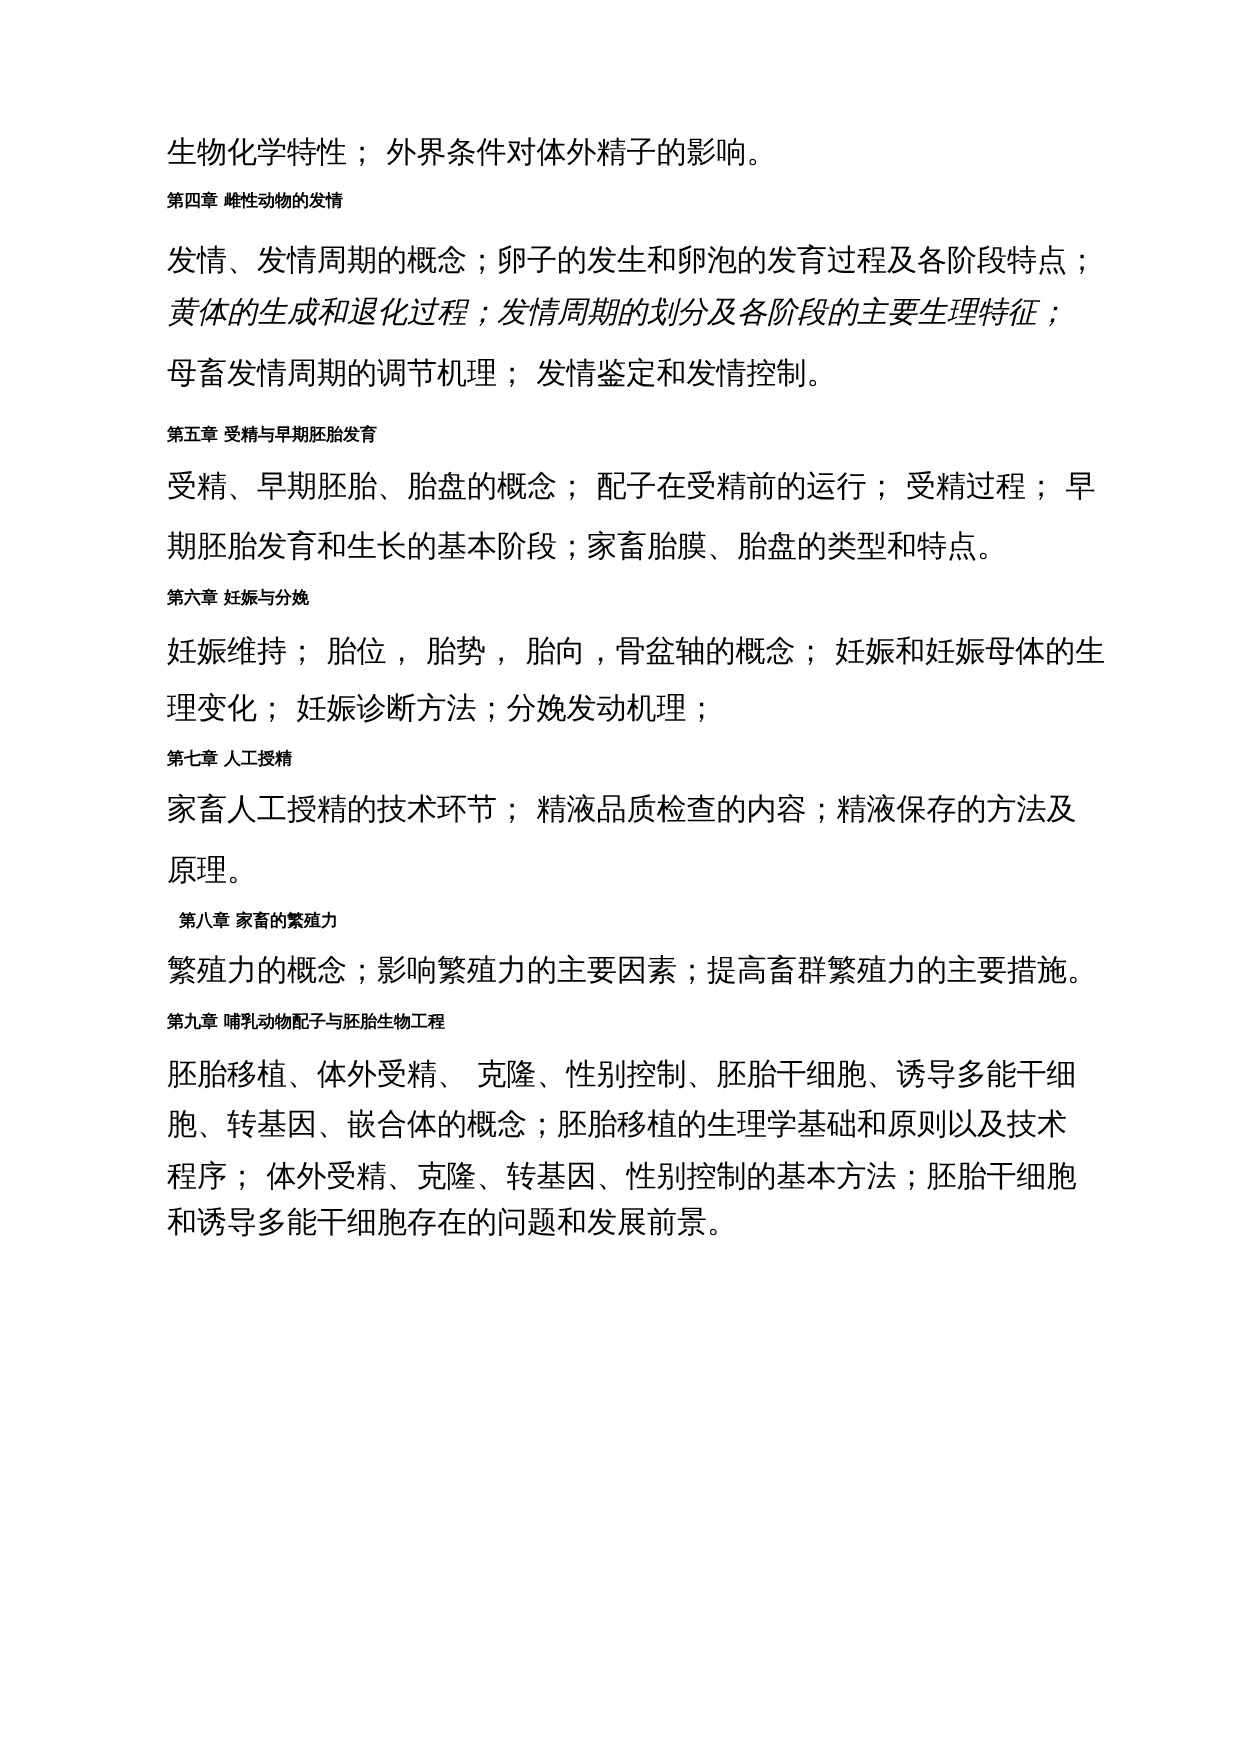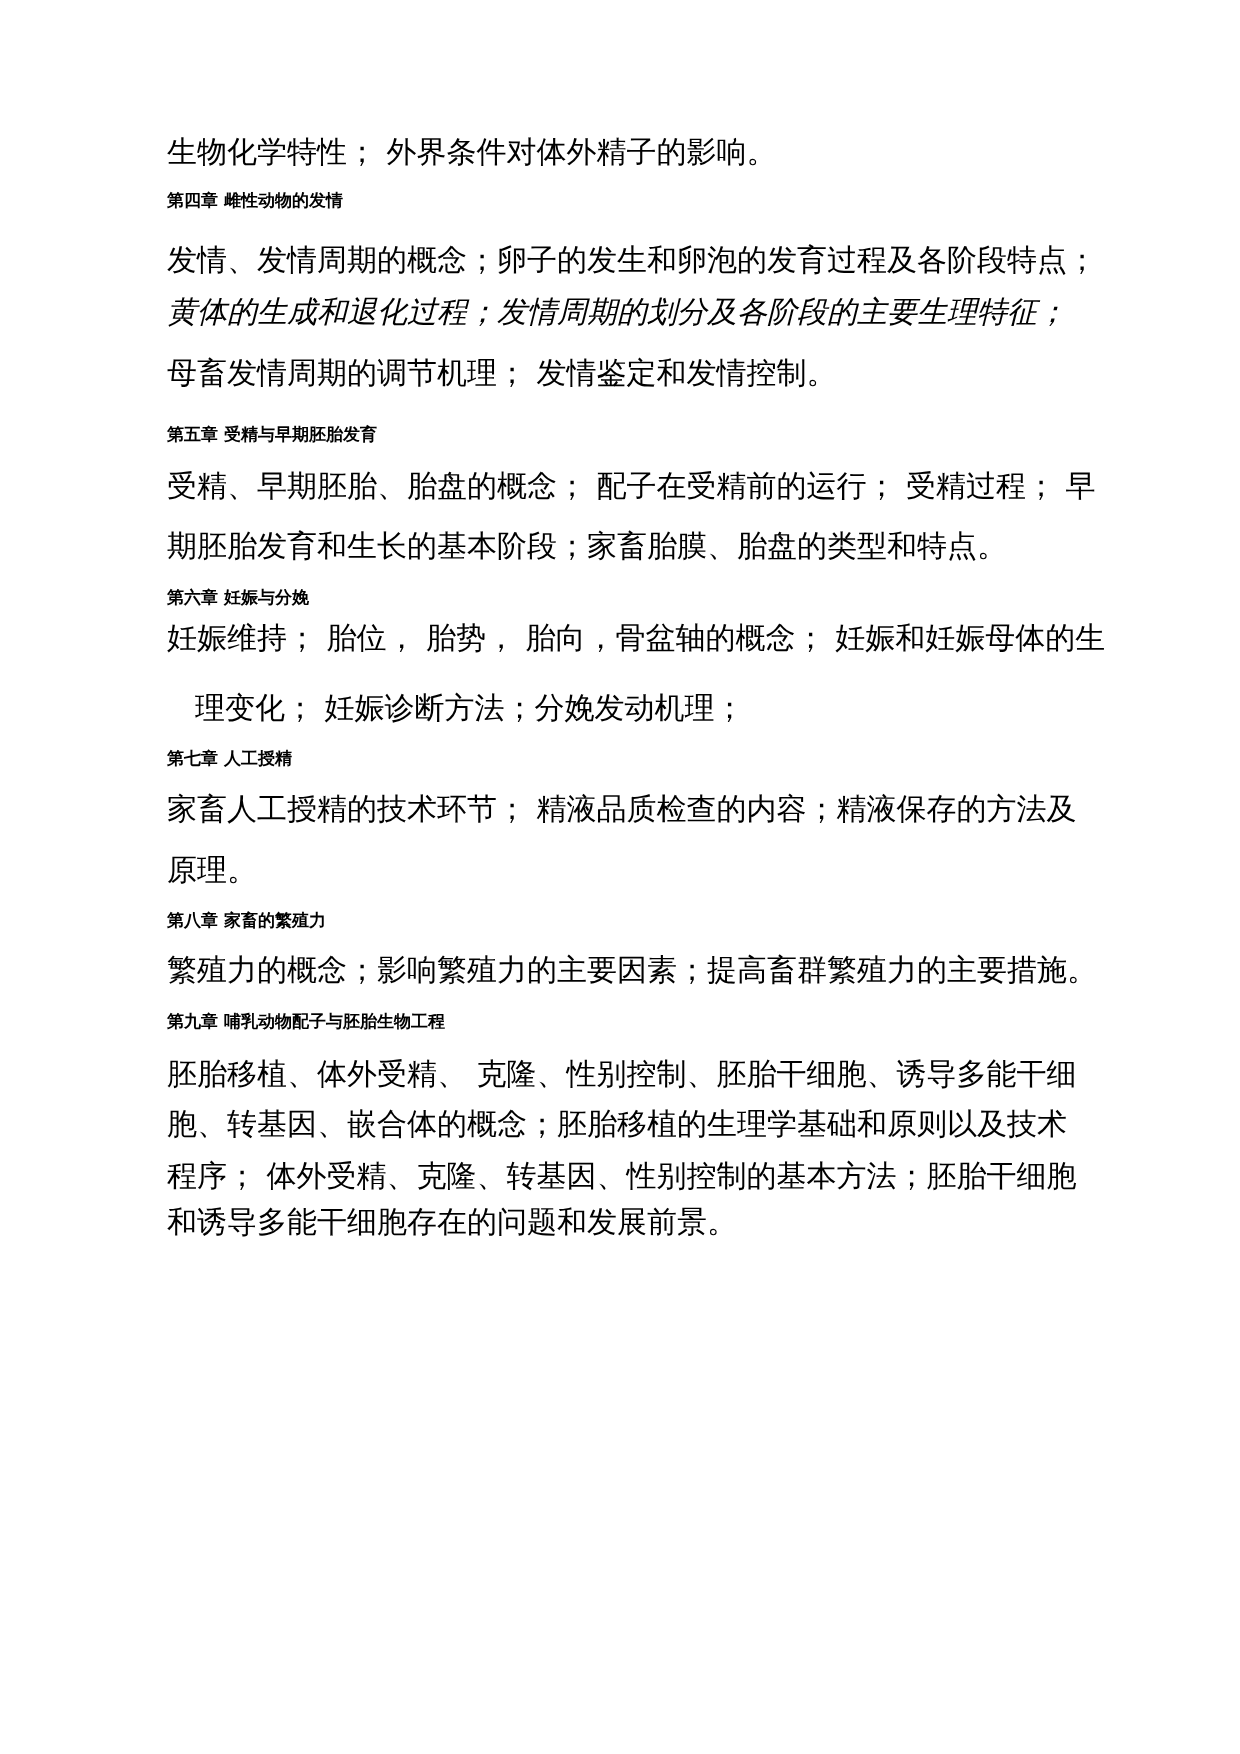--- a/index.html
+++ b/index.html
@@ -42,28 +42,28 @@
   <div class="line heading" style="top:185px;">第四章  雌性动物的发情</div>
   <div class="line body-text" style="top:245px;text-align:right;">发情、发情周期的概念；卵子的发生和卵泡的发育过程及各阶段特点；</div>
   <div class="line body-text" style="top:297px;font-style:italic;">黄体的生成和退化过程；发情周期的划分及各阶段的主要生理特征；</div>
   <div class="line body-text" style="top:358px;">母畜发情周期的调节机理；  发情鉴定和发情控制。</div>
 
   <div class="line heading" style="top:419px;">第五章  受精与早期胚胎发育</div>
   <div class="line body-text" style="top:471px;">受精、早期胚胎、胎盘的概念；  配子在受精前的运行；  受精过程；  早</div>
   <div class="line body-text" style="top:531px;">期胚胎发育和生长的基本阶段；家畜胎膜、胎盘的类型和特点。</div>
 
   <div class="line heading" style="top:582px;">第六章  妊娠与分娩</div>
-  <div class="line body-text" style="top:623px;">妊娠维持；  胎位，  胎势，  胎向，骨盆轴的概念；   妊娠和妊娠母体的生</div>
-  <div class="line body-text" style="top:693px;margin-left:28px;">理变化；  妊娠诊断方法；分娩发动机理；</div>
+  <div class="line body-text" style="top:636px;">妊娠维持；  胎位，  胎势，  胎向，骨盆轴的概念；   妊娠和妊娠母体的生</div>
+  <div class="line body-text" style="top:693px;">理变化；  妊娠诊断方法；分娩发动机理；</div>
 
   <div class="line heading" style="top:743px;">第七章  人工授精</div>
   <div class="line body-text" style="top:794px;">家畜人工授精的技术环节；  精液品质检查的内容；精液保存的方法及</div>
   <div class="line body-text" style="top:855px;">原理。</div>
 
-  <div class="line heading" style="top:905px;">第八章  家畜的繁殖力</div>
+  <div class="line heading" style="top:905px;margin-left:12px;">第八章  家畜的繁殖力</div>
   <div class="line body-text" style="top:955px;">繁殖力的概念；影响繁殖力的主要因素；提高畜群繁殖力的主要措施。</div>
 
   <div class="line heading" style="top:1006px;">第九章  哺乳动物配子与胚胎生物工程</div>
   <div class="line body-text" style="top:1059px;">胚胎移植、体外受精、 克隆、性别控制、胚胎干细胞、诱导多能干细</div>
   <div class="line body-text" style="top:1109px;">胞、转基因、嵌合体的概念；胚胎移植的生理学基础和原则以及技术</div>
   <div class="line body-text" style="top:1161px;">程序；  体外受精、克隆、转基因、性别控制的基本方法；胚胎干细胞</div>
   <div class="line body-text" style="top:1207px;">和诱导多能干细胞存在的问题和发展前景。</div>
 
 </div>
 

